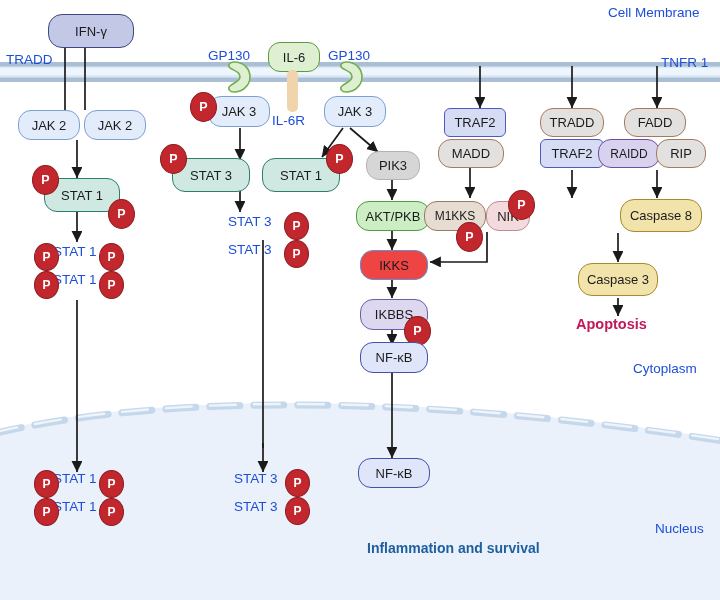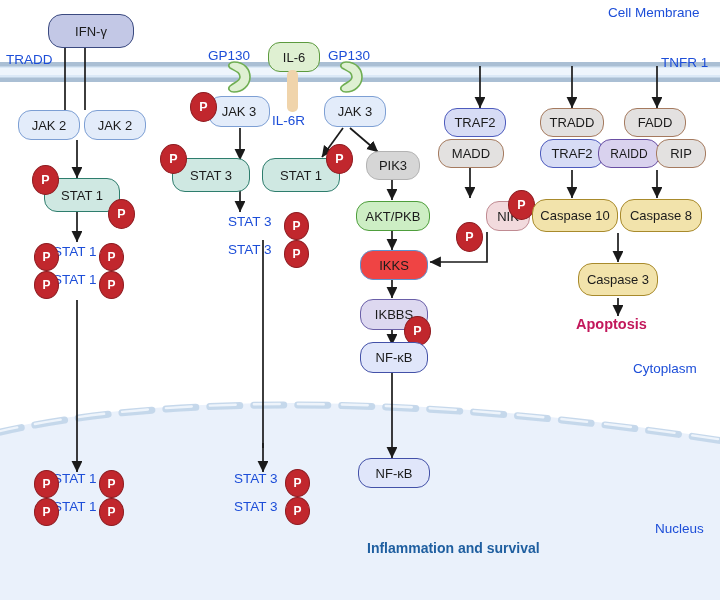--- a/index.html
+++ b/index.html
@@ -18,21 +18,21 @@
   .t-jak2   {background:#e3ecfa;border-color:#7d9fd4;border-radius:13px;}
   .t-jak3   {background:#e3ecfa;border-color:#7d9fd4;border-radius:13px;}
   .t-stat   {background:#cfe8e2;border-color:#2e7d6d;border-radius:13px;}
   .t-il6    {background:#dff0d2;border-color:#5c9a3e;border-radius:12px;}
   .t-tnf    {background:#f2d4ad;border-color:#b0782f;border-radius:14px;}
   .t-pik3   {background:#d6d6d6;border-color:#b3b3b3;border-radius:13px;}
   .t-akt    {background:#cdeec4;border-color:#4e9e3c;border-radius:13px;}
   .t-ikks   {background:#ef4444;border-color:#5e93cf;border-radius:13px;}
   .t-ikbbs  {background:#ddd8f0;border-color:#6a5fa8;border-radius:13px;}
   .t-nfkb   {background:#e0e6fa;border-color:#4351a8;border-radius:13px;}
-  .t-traf2  {background:#d7dcf5;border-color:#4d5bbd;border-radius:13px;}
+  .t-traf2  {background:#d7dcf5;border-color:#4d5bbd;border-radius:6px;}
   .t-grey   {background:#e3e1e0;border-color:#a57a5f;border-radius:13px;}
   .t-raidd  {background:#d9d2ee;border-color:#6a4fa3;border-radius:13px;}
   .t-m1kks  {background:#e6dcd2;border-color:#9b7a60;border-radius:13px;}
   .t-nik    {background:#f2dadd;border-color:#c08b92;border-radius:13px;}
   .t-casp   {background:#f2e3ab;border-color:#a88a2c;border-radius:14px;}
 
   
   .phos{position:absolute;width:25px;height:28px;border-radius:50%;
         background:#c1272d;border:1.4px solid #8e1b20;
         display:flex;align-items:center;justify-content:center;
@@ -193,32 +193,32 @@
   <div class="node t-akt" style="left:356px;top:201px;width:74px;height:30px;">AKT/PKB</div>
   <div class="node t-ikks" style="left:360px;top:250px;width:68px;height:30px;">IKKS</div>
   <div class="node t-ikbbs" style="left:360px;top:299px;width:68px;height:31px;">IKBBS</div>
   <div class="phos" style="left:404px;top:316px;">P</div>
   <div class="node t-nfkb" style="left:360px;top:342px;width:68px;height:31px;">NF-κB</div>
   <div class="node t-nfkb" style="left:358px;top:458px;width:72px;height:30px;">NF-κB</div>
 
   <div class="node t-traf2" style="left:444px;top:108px;width:62px;height:29px;">TRAF2</div>
   <div class="node t-grey" style="left:438px;top:139px;width:66px;height:29px;">MADD</div>
 
+  <div class="node t-m1kks" style="left:424px;top:201px;width:62px;height:30px;font-size:12px;">M1KKS</div>
   <div class="phos" style="left:456px;top:222px;">P</div>
 
   <div class="node t-nik" style="left:486px;top:201px;width:44px;height:30px;">NIK</div>
   <div class="phos" style="left:508px;top:190px;">P</div>
 
   <div class="node t-grey" style="left:540px;top:108px;width:64px;height:29px;">TRADD</div>
   <div class="node t-traf2" style="left:540px;top:139px;width:64px;height:29px;">TRAF2</div>
 
   <div class="node t-grey" style="left:624px;top:108px;width:62px;height:29px;">FADD</div>
   <div class="node t-raidd" style="left:598px;top:139px;width:62px;height:29px;font-size:12px;">RAIDD</div>
   <div class="node t-grey" style="left:656px;top:139px;width:50px;height:29px;">RIP</div>
 
-  <div class="node t-casp" style="left:532px;top:199px;width:86px;height:33px;">Caspase 10</div>
   <div class="node t-casp" style="left:620px;top:199px;width:82px;height:33px;">Caspase 8</div>
   <div class="node t-casp" style="left:578px;top:263px;width:80px;height:33px;">Caspase 3</div>
 
   <div class="apop" style="left:576px;top:316px;">Apoptosis</div>
   <div class="infl" style="left:367px;top:540px;">Inflammation and survival</div>
 
 </div>
 
 </body></html>

